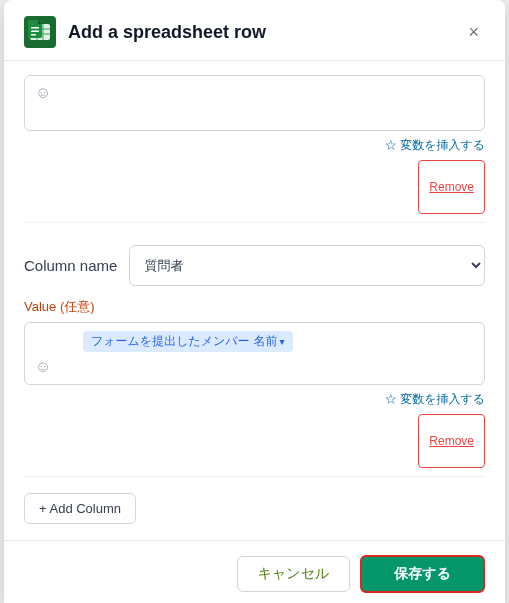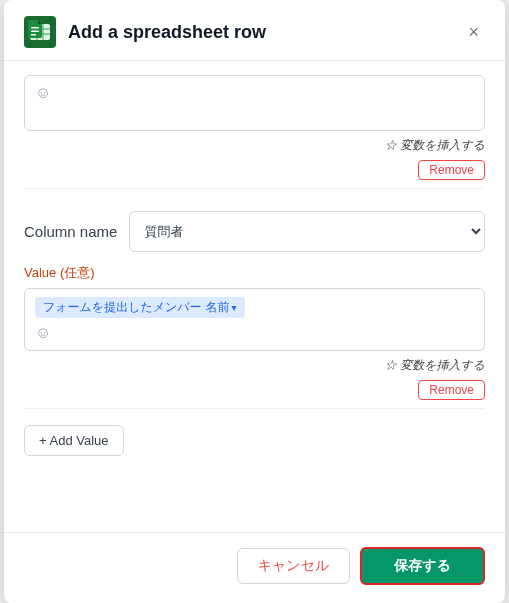--- a/index.html
+++ b/index.html
@@ -75,37 +75,37 @@
       cursor: pointer;
     }
     .insert-var-row {
       display: flex;
       justify-content: flex-end;
       margin-top: 6px;
     }
     .insert-var-btn {
       background: none;
       border: none;
-      color: #404040;
+      color: #0369a1;
       font-size: 12px;
       cursor: pointer;
       display: flex;
       align-items: center;
       gap: 3px;
-      font-style: italic;
     }
     .remove-btn {
       background: none;
       border: 1px solid #ef4444;
       color: #ef4444;
       border-radius: 4px;
-      padding: 2px 10px;
+      padding: 19px 10px;
       font-size: 12px;
       cursor: pointer;
       float: right;
+      text-decoration: underline;
     }
     .remove-row {
       display: flex;
       justify-content: flex-end;
       margin-top: 6px;
     }
     .column-row {
       display: flex;
       align-items: center;
       gap: 12px;
@@ -144,20 +144,21 @@
     }
     .tag {
       background: #dbeafe;
       color: #2563eb;
       border-radius: 4px;
       padding: 2px 8px;
       font-size: 12px;
       display: flex;
       align-items: center;
       gap: 2px;
+      margin-left: 48px;
     }
     .tag-arrow {
       font-size: 10px;
       color: #2563eb;
     }
     .add-column-btn {
       border: 1px solid #d1d5db;
       background: #fff;
       border-radius: 6px;
       padding: 7px 14px;
@@ -175,21 +176,21 @@
       gap: 10px;
       border-top: 1px solid #e5e7eb;
       margin-top: 8px;
     }
     .cancel-btn {
       background: #fff;
       border: 1px solid #d1d5db;
       border-radius: 6px;
       padding: 8px 20px;
       font-size: 14px;
-      color: #ef4444;
+      color: #4d7c0f;
       cursor: pointer;
     }
     .save-btn {
       background: #059669;
       border: 2px solid #dc2626;
       border-radius: 6px;
       padding: 8px 32px;
       font-size: 14px;
       color: #fff;
       font-weight: 600;
@@ -263,21 +264,21 @@
 
       <div class="insert-var-row">
         <button class="insert-var-btn">☆ 変数を挿入する</button>
       </div>
       <div class="remove-row">
         <button class="remove-btn">Remove</button>
       </div>
     </div>
 
     <div>
-      <button class="add-column-btn">+ Add Value</button>
+      <button class="add-column-btn">+ Add Column</button>
     </div>
   </div>
 
   <div class="modal-footer">
     <button class="cancel-btn">キャンセル</button>
     <button class="save-btn">保存する</button>
   </div>
 </div>
 
 </body></html>

